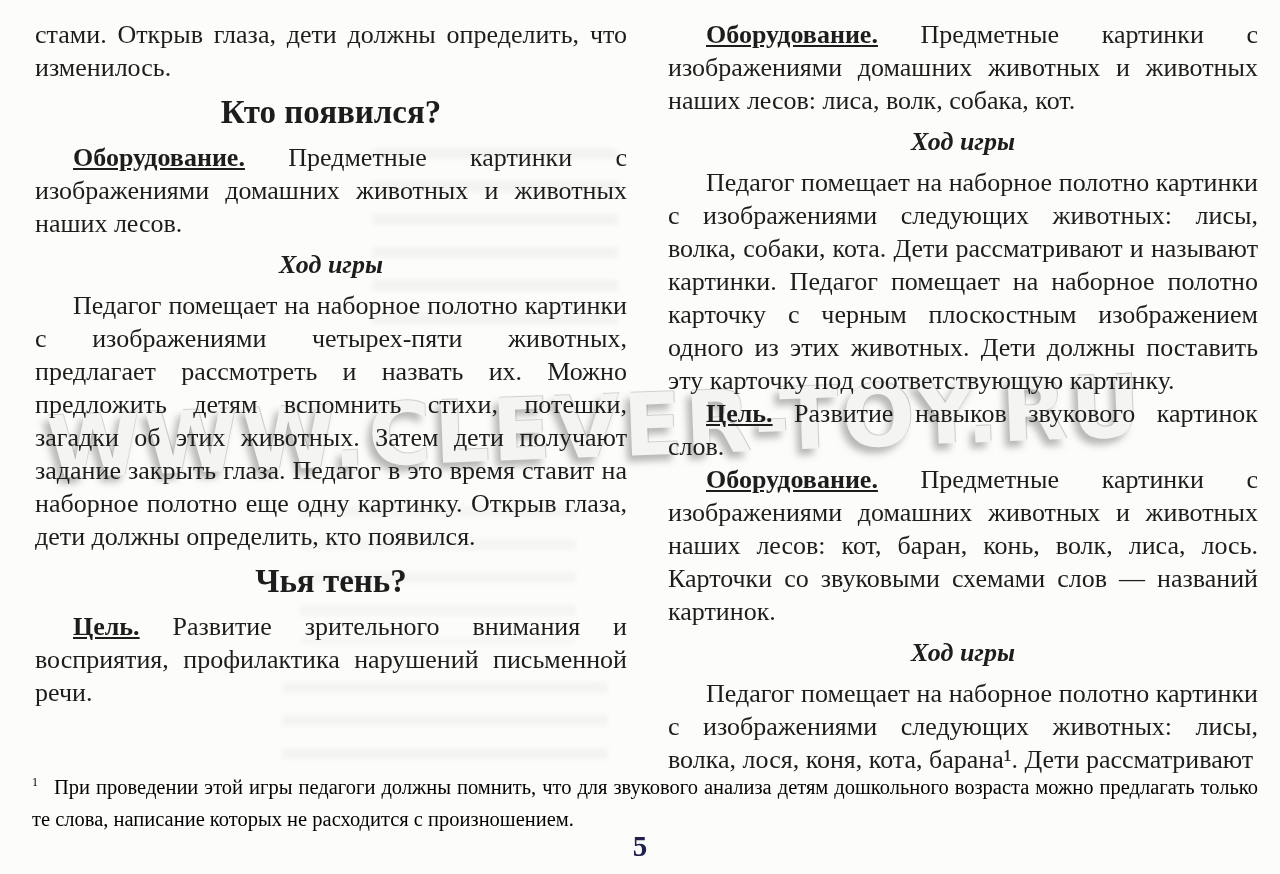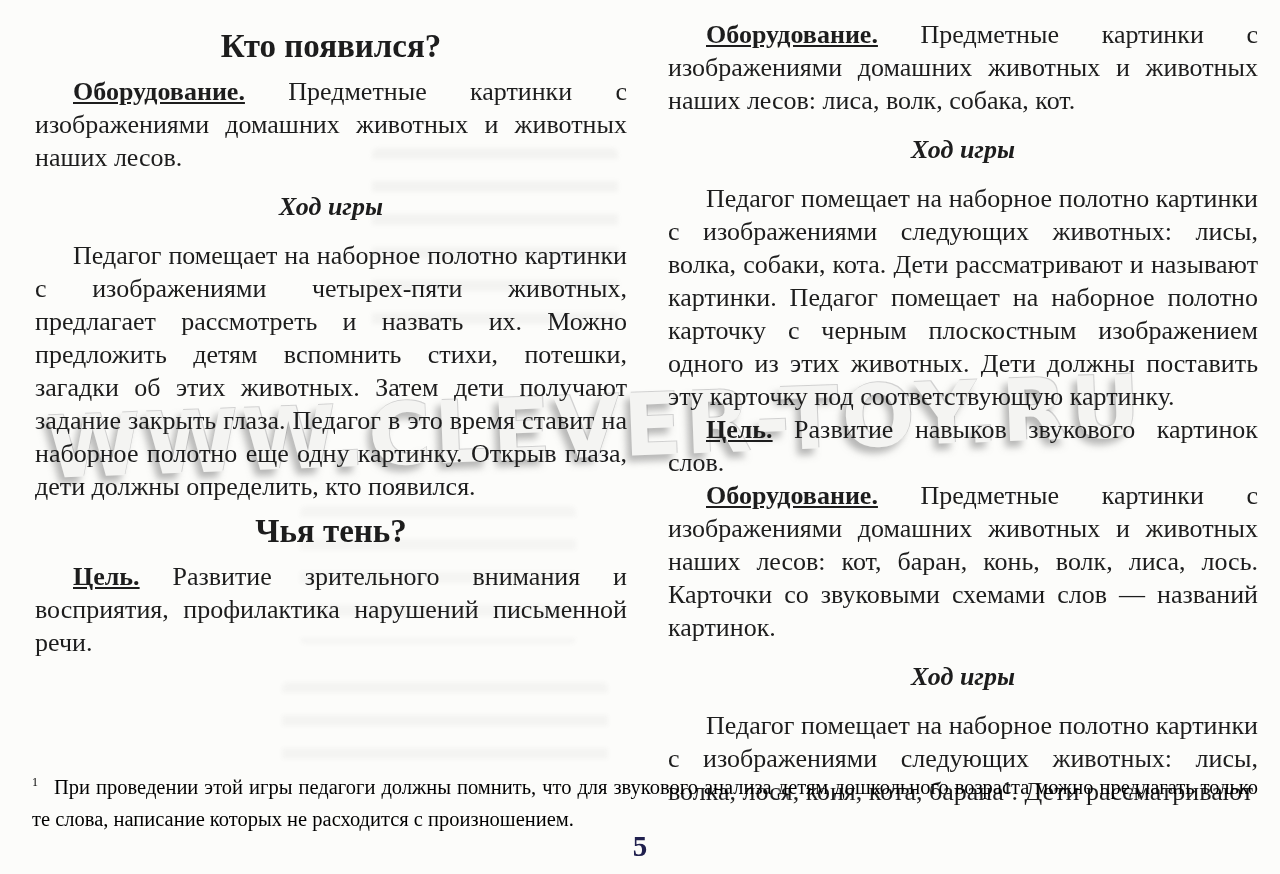--- a/index.html
+++ b/index.html
@@ -44,21 +44,21 @@
   .col p.noindent { text-indent:0; }
   .lead { font-weight:bold;text-decoration:underline; }
 
   .game-title {
     text-align:center; font-weight:bold; font-size:33px;
     line-height:33px; margin:12px 0 12px;
   }
   .game-title.spaced { margin:12px 0 20px; }
   .procedure-heading {
     text-align:center; font-weight:bold; font-style:italic;
-    font-size:26px; line-height:33px; margin:16px;
+    font-size:26px; line-height:33px; margin:8px;
   }
 
   
   .footnote {
     position:absolute; left:32px; top:766px; width:1226px; z-index:2;
     font-size:20.5px; line-height:32px; text-align:justify; color:#000000;
   }
   .footnote sup { font-size:12px; margin-right:16px; }
 
   
@@ -72,20 +72,21 @@
 
 <div class="page">
 
   <div class="bleed" id="bleed-1"></div>
   <div class="bleed" id="bleed-2"></div>
   <div class="bleed" id="bleed-3"></div>
 
   <div class="watermark">WWW.CLEVER-TOY.RU</div>
 
   <div class="col col-left">
+    <p class="noindent">стами. Открыв глаза, дети должны определить, что изменилось.</p>
 
     <div class="game-title">Кто появился?</div>
 
 
     <p><span class="lead">Оборудование.</span> <span>Предметные картинки с изображениями домашних животных и животных наших лесов.</span></p>
 
     <div class="procedure-heading">Ход игры</div>
 
     <p>Педагог помещает на наборное полотно картинки с изображениями четырех-пяти животных, предлагает рассмотреть и назвать их. Можно предложить детям вспомнить стихи, потешки, загадки об этих животных. Затем дети получают задание закрыть глаза. Педагог в это время ставит на наборное полотно еще одну картинку. Открыв глаза, дети должны определить, кто появился.</p>
 

